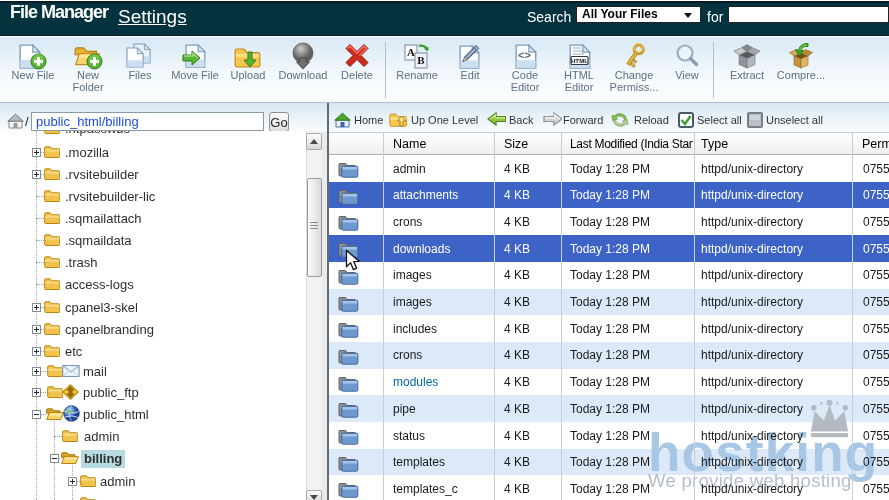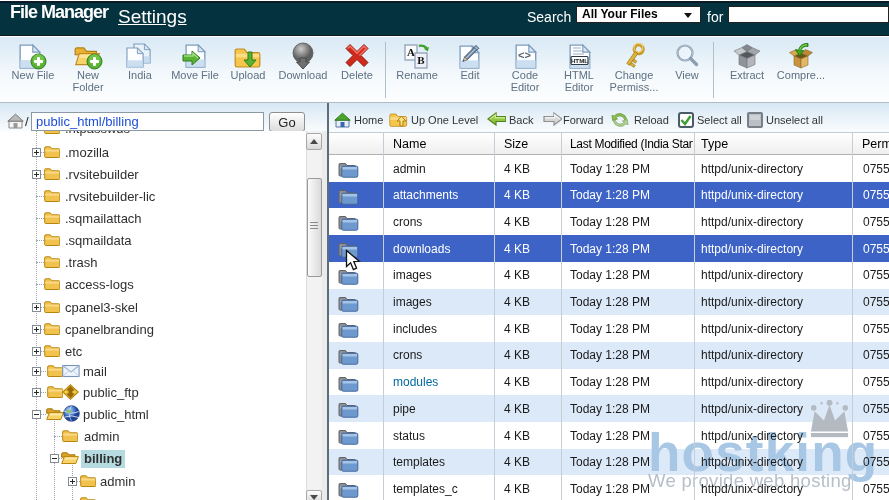--- a/index.html
+++ b/index.html
@@ -54,21 +54,21 @@
         </g>
       </g>
       <g transform="translate(1,5)">
         <g transform="translate(0,0) scale(0.95)">
           <path d="M1,1 h11 l6,6 v14 h-17 z" fill="#fdfeff" stroke="#7f9cbc" stroke-width="1.2"></path>
           <path d="M1,14 h17 v7 h-17 z" fill="#c2d9ee" opacity="0.85"></path>
           <path d="M12,1 l6,6 h-6 z" fill="#d8e8f5" stroke="#7f9cbc" stroke-width="1"></path>
         </g>
       </g>
     </svg>
-    <div class="lb">India</div>
+    <div class="lb">Files</div>
   </div>
 <div class="tb" style="left:167px">
     <svg width="30" height="28" viewBox="0 0 30 28" style="">
       <g transform="translate(5,2) scale(1.1)">
         <path d="M1,1 h11 l6,6 v14 h-17 z" fill="#fdfeff" stroke="#7f9cbc" stroke-width="1.2"></path>
         <path d="M1,14 h17 v7 h-17 z" fill="#c2d9ee" opacity="0.85"></path>
         <path d="M12,1 l6,6 h-6 z" fill="#d8e8f5" stroke="#7f9cbc" stroke-width="1"></path>
       </g>
       <g>
         <path d="M3,13 h9 v-4 l8,7 -8,7 v-4 h-9 z" fill="#59b234" stroke="#2f7d1d" stroke-width="1"></path>
@@ -209,21 +209,21 @@
   </div>
 <div class="a" style="left:0;top:103px;width:889px;height:30px;background:linear-gradient(#d8e8f4,#fbfdfe)"></div>
 <div class="a" style="left:327px;top:103px;width:2px;height:397px;background:#5e6e78"></div>
 <div class="a" style="left:7px;top:113px"><svg width="17" height="16" viewBox="0 0 17 16" style="">
       <path d="M2,8 v7 h13 v-7 z" fill="#f5f5f5" stroke="#888" stroke-width="1"></path>
       <path d="M0.8,8.2 L8.5,1.2 L16.2,8.2 z" fill="#b9b9b9" stroke="#777" stroke-width="1"></path>
       <rect x="6.5" y="10" width="4" height="5" fill="#999"></rect>
     </svg></div>
 <div class="a" style="left:25px;top:114px;font-size:13px;color:#222">/</div>
 <div class="a" style="left:31px;top:112px;width:233px;height:19px;background:#fff;border:1px solid #8a9aa5;font-size:13px;color:#1d4ed8;line-height:18px;padding-left:4px">public_html/billing</div>
-<div class="a" style="left:269px;top:112px;width:36px;height:20px;background:linear-gradient(#ffffff,#dcdcdc);border:1px solid #8f8f8f;border-radius:3px;font-size:13px;color:#222;text-align:center;line-height:20px">Go</div>
+<div class="a" style="left:269px;top:112px;width:20px;height:20px;background:linear-gradient(#ffffff,#dcdcdc);border:1px solid #8f8f8f;border-radius:3px;font-size:13px;color:#222;text-align:center;line-height:20px">Go</div>
 <div class="a" style="left:0;top:131px;width:306px;height:369px;background:#fff;overflow:hidden">
     <div class="a" style="left:36px;top:0;width:1px;height:369px;border-left:1px dotted #9aa5ad"></div>
     <div class="a" style="left:54px;top:290px;width:1px;height:79px;border-left:1px dotted #9aa5ad"></div>
     <div class="a" style="left:72px;top:334px;width:1px;height:35px;border-left:1px dotted #9aa5ad"></div>
     <svg width="16" height="13" viewBox="0 0 16 13" style="position:absolute;left:44px;top:-10px">
       <path d="M0.7,2.8 a1,1 0 0 1 1,-1 h4.5 l1.8,2 h6.8 a1,1 0 0 1 1,1 v6.7 a1,1 0 0 1 -1,1 h-13.1 a1,1 0 0 1 -1,-1 z" fill="#f2c24e" stroke="#b8860f" stroke-width="1"></path>
       <path d="M1.2,4.6 h14 v2 h-14 z" fill="#fada8a" opacity="0.95"></path>
     </svg>
     <div class="a" style="left:65px;top:-11px;height:18px;line-height:18px;font-size:13px;color:#2f2f2f;font-weight:normal;white-space:nowrap">.htpasswds</div>
     <div class="a" style="left:36.0px;top:20.5px;width:9.5px;height:1px;border-top:1px dotted #9aa5ad"></div>

